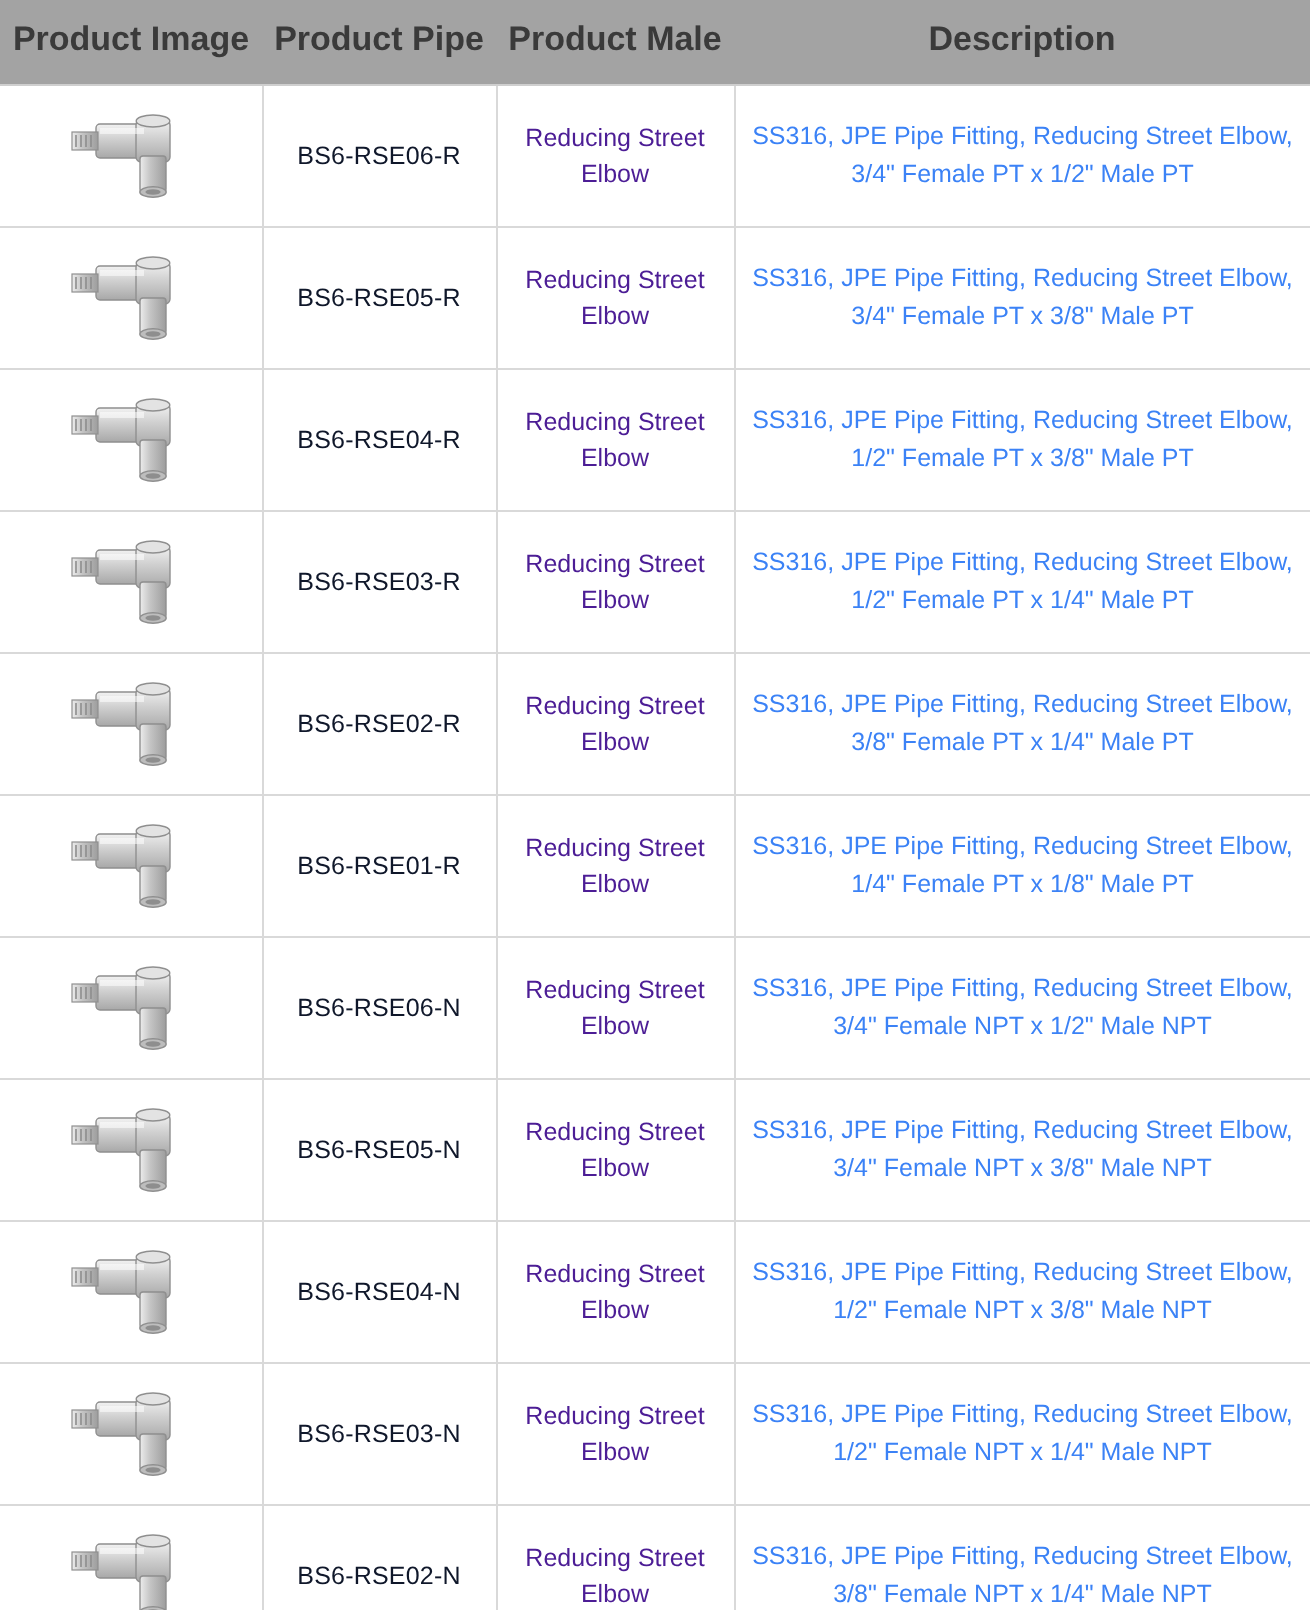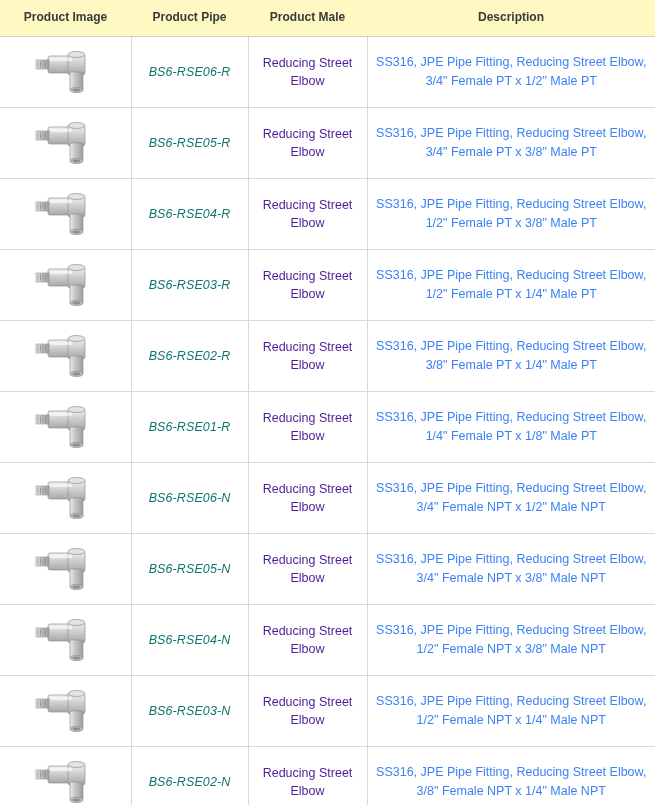--- a/index.html
+++ b/index.html
@@ -14,22 +14,22 @@
     overflow: hidden;
     color: #333333;
   }
   .product-table {
     border-collapse: collapse;
     width: 655px;
     margin: 0;
     table-layout: fixed;
   }
   .product-table thead th {
-    background: #fef9c3;
-    font-size: 12px;
+    background: #a3a3a3;
+    font-size: 17px;
     font-weight: bold;
     color: #3a3a3a;
     padding: 10px 4px 12px 4px;
     border-bottom: 1px solid #cfcfcf;
     text-align: center;
     vertical-align: middle;
   }
   .col-image { width: 131px; }
   .col-code  { width: 117px; }
   .col-name  { width: 119px; }
@@ -48,23 +48,22 @@
     border-right: none;
   }
   .product-table tbody tr td:first-child {
     border-left: none;
   }
   .cell-image {
     padding: 4px 0;
   }
   .cell-code {
     font-size: 12.5px;
-    color: #0f766e;
+    color: #0f172a;
     letter-spacing: 0.1px;
-    font-style: italic;
   }
   .cell-name a {
     color: #4c1d95;
     text-decoration: none;
     font-size: 12.5px;
     line-height: 1.45;
     display: inline-block;
     max-width: 105px;
   }
   .cell-desc {

